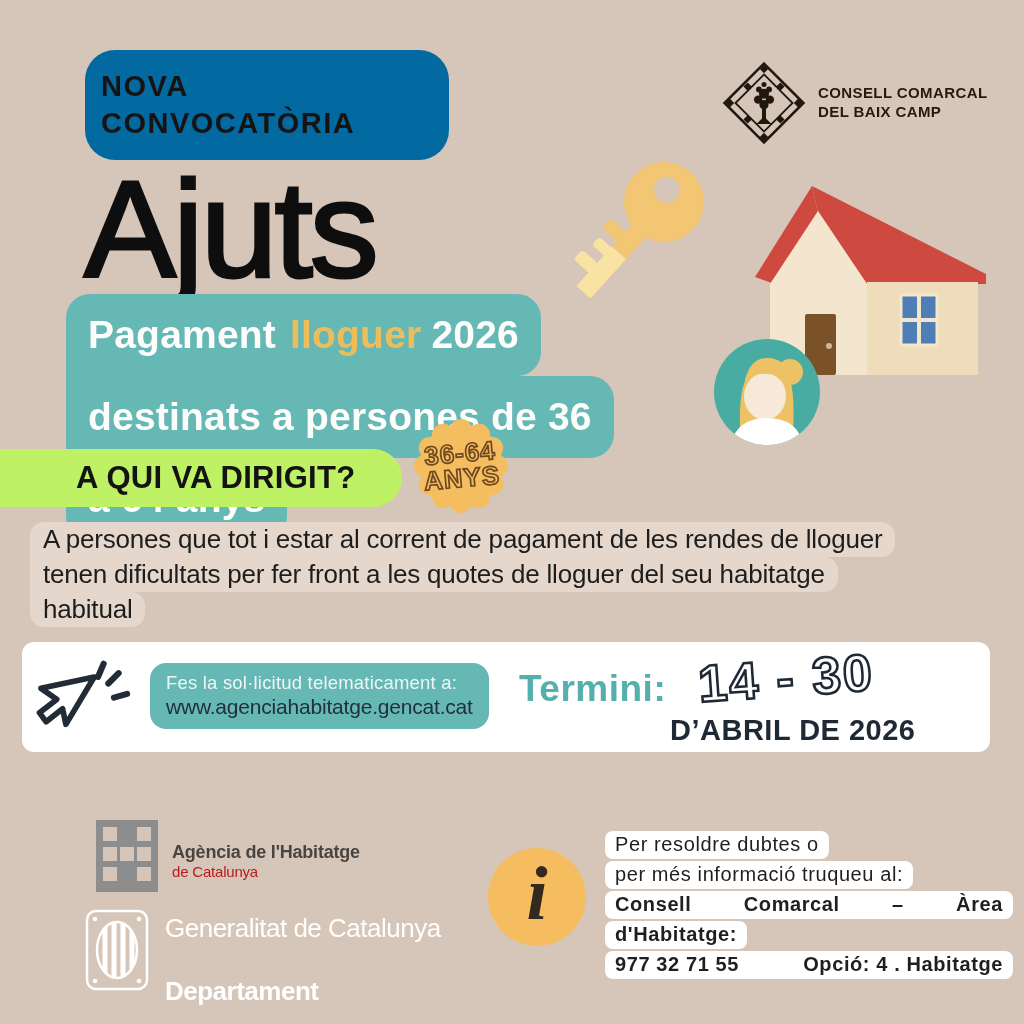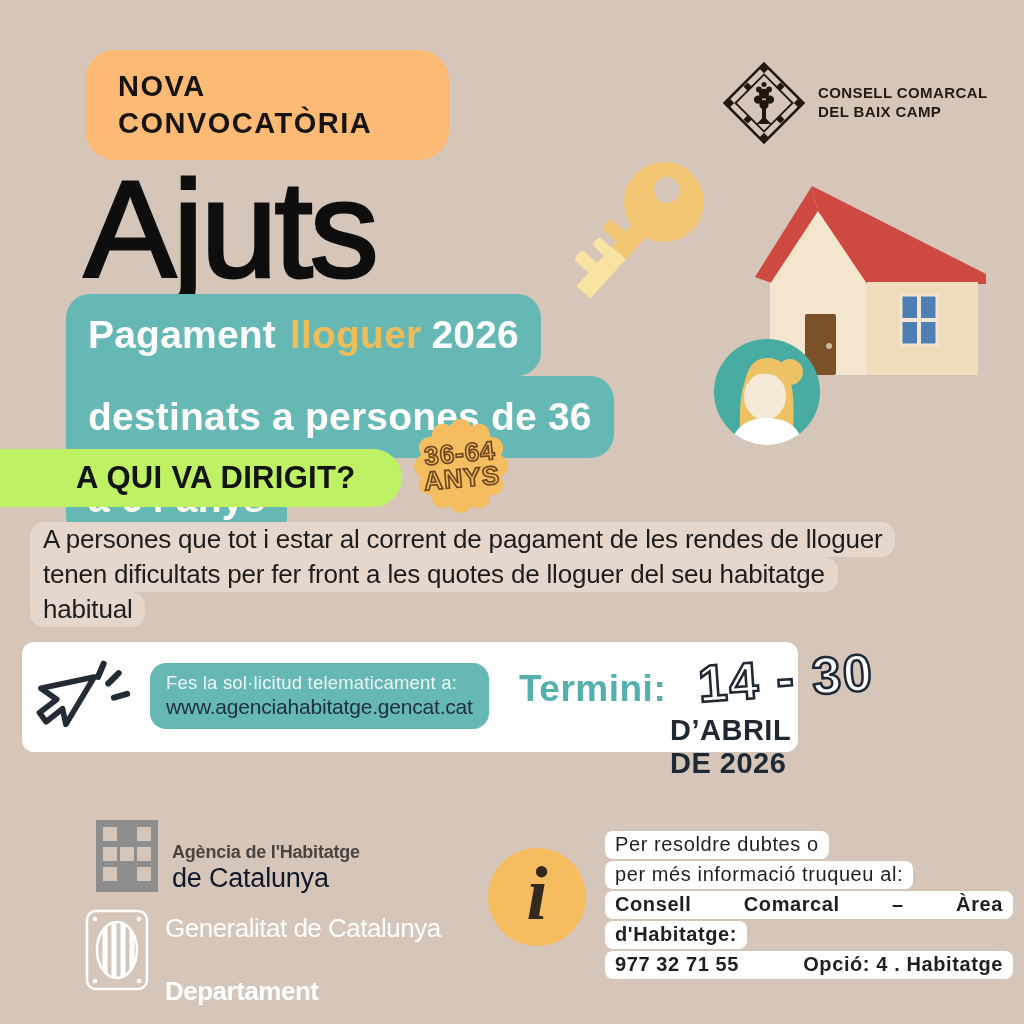--- a/index.html
+++ b/index.html
@@ -1,22 +1,22 @@
 <!DOCTYPE html>
 <html><head>
 <meta charset="utf-8">
 <style>
   * { margin:0; padding:0; box-sizing:border-box; }
   body { background:#8a7d73; font-family:"Liberation Sans", sans-serif; }
   .page { position:relative; width:1024px; height:1024px; background:#d6c6b9; overflow:hidden; margin:0 auto; }
 
   
   .badge-red { position:absolute; left:85px; top:50px; width:364px; height:110px;
-    background:#fdba74; border-radius:30px; display:flex; flex-direction:column;
-    justify-content:center; padding-left:33px; }
+    background:#0369a1; border-radius:30px; display:flex; flex-direction:column;
+    justify-content:center; padding-left:16px; }
   .badge-red .ln { font-size:29px; font-weight:800; letter-spacing:1.5px; color:#151413; line-height:1.28; }
 
   
   .brand { position:absolute; left:722px; top:58px; display:flex; align-items:center; gap:12px;justify-content:space-between; }
   .brand-icon { width:84px; height:90px; }
   .brand-text .ln { font-size:15px; font-weight:700; color:#241a12; letter-spacing:.4px; line-height:1.25; }
 
   
   .title { position:absolute; left:84px; top:160px; font-size:138px; line-height:1; font-weight:400;
     color:#0e0e0e; -webkit-text-stroke:3px #0e0e0e; letter-spacing:-3px; }
@@ -49,36 +49,36 @@
 
   
   .para { position:absolute; left:30px; top:522px; }
   .para .pl { width:fit-content; background:#e5d7cb; color:#1d1d1d; font-size:26px; line-height:35px;
     padding:0 13px; letter-spacing:-.2px; white-space:nowrap; }
   .pl1 { border-radius:14px 14px 14px 0; }
   .pl2 { border-radius:0 14px 14px 0; }
   .pl3 { border-radius:0 14px 14px 14px; }
 
   
-  .cta-band { position:absolute; left:22px; top:642px; width:776px; height:110px; background:#ffffff; border-radius:12px; }
+  .cta-band { position:absolute; left:22px; top:642px; width:968px; height:110px; background:#ffffff; border-radius:12px; }
   .cursor-icon { position:absolute; left:14px; top:12px; width:108px; height:90px; }
   .apply-box { position:absolute; left:128px; top:21px; background:#66b8b5; border-radius:16px; padding:9px 16px 10px; }
   .apply-label { font-size:18.5px; color:#eef6f5; letter-spacing:.2px; white-space:nowrap; }
   .apply-url { font-size:21px; color:#20303c; letter-spacing:-.2px; white-space:nowrap; margin-top:1px; }
   .termini { position:absolute; left:497px; top:26px; font-size:37px; font-weight:800; color:#54b0ad; letter-spacing:.5px; }
   .date-range { position:absolute; left:676px; top:6px; font-size:52px; font-weight:700; color:#ffffff;
     -webkit-text-stroke:2.6px #1f2835; letter-spacing:2px; transform:rotate(-4deg); white-space:nowrap; }
   .date-detail { position:absolute; left:648px; top:72px; font-size:29px; font-weight:800; color:#1f2835; letter-spacing:.5px; }
 
   
   .ahc { position:absolute; left:96px; top:820px; display:flex; gap:14px; }
   .ahc-icon { width:62px; height:72px; }
   .ahc-text { padding-top:22px; }
   .ahc-text .l1 { font-size:18px; font-weight:700; color:#4a4440; letter-spacing:-.2px; }
-  .ahc-text .l2 { font-size:27px; color:#0f172a; letter-spacing:-.2px; }
+  .ahc-text .l2 { font-size:15px; color:#b91c1c; letter-spacing:-.2px; }
 
   .gencat { position:absolute; left:84px; top:908px; display:flex; gap:15px; }
   .gencat-icon { width:66px; height:84px; }
   .gencat-text { padding-top:5px; color:#ffffff; font-size:26px; line-height:1.18; letter-spacing:-.5px; }
   .gencat-text .b { font-weight:700;margin-top:32px; }
 
   
   .info-circle { position:absolute; left:488px; top:848px; width:98px; height:98px; border-radius:50%;
     background:#f5bd60; display:flex; align-items:center; justify-content:center; }
   .info-circle .glyph { font-family:"Liberation Serif", serif; font-style:italic; font-weight:700;

